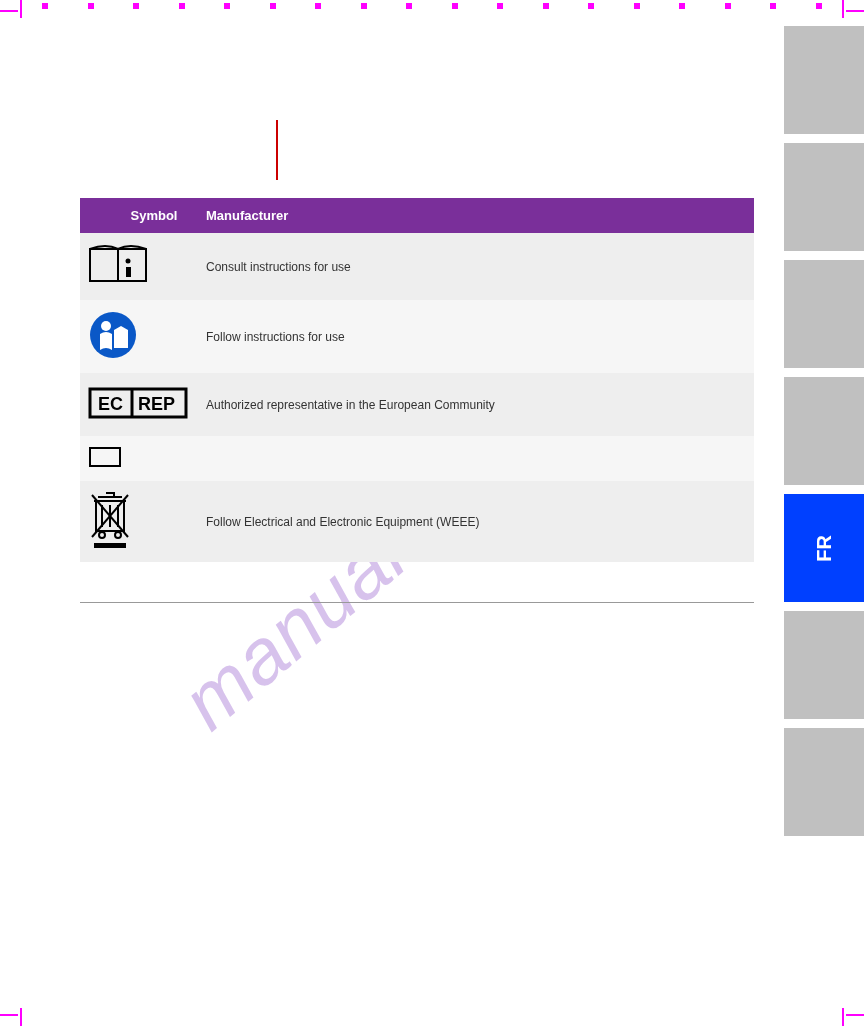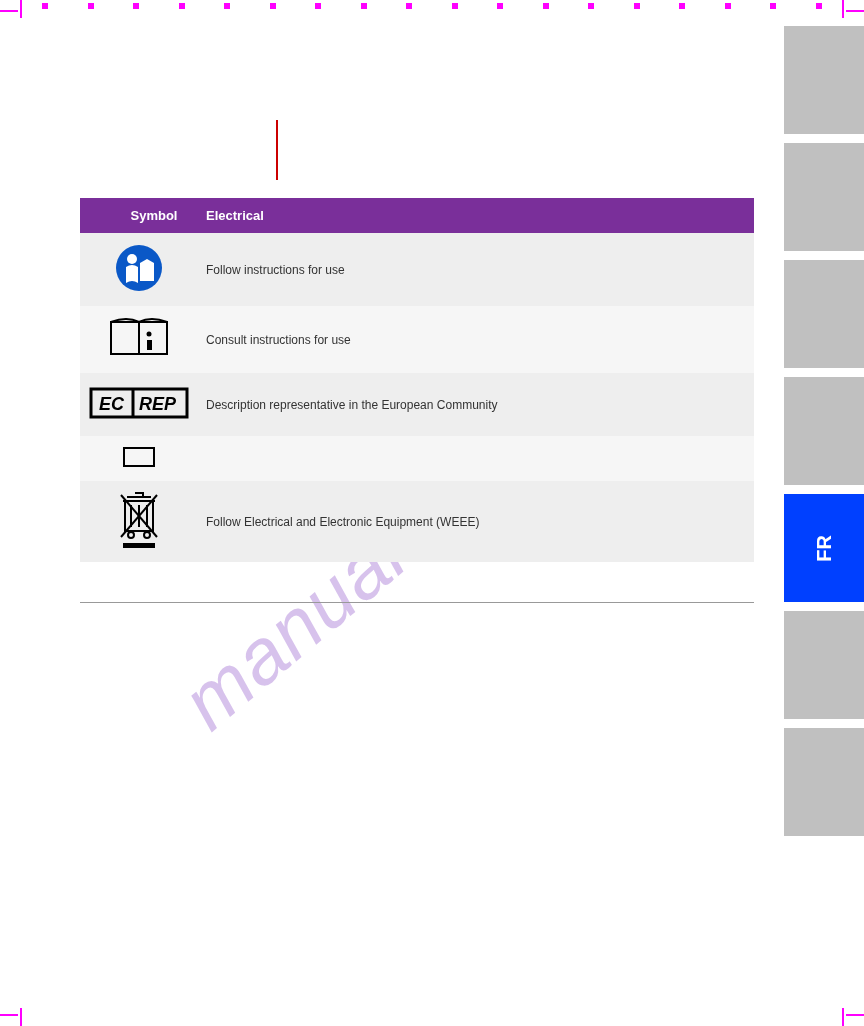--- a/index.html
+++ b/index.html
@@ -31,21 +31,21 @@
   .subtitle { margin-left: 204px; font-style: italic; font-size: 13px; margin-top: -58px; height: 60px; color: #444; }
   .intro { font-size: 13px; line-height: 1.4; margin-bottom: 6px; color: #333; }
   .sect { font-size: 13px; line-height: 1.35; margin: 12px 0 4px 0; color: #333; }
   .tblcap { font-size: 13px; margin: 6px 0; color: #333; }
   table { width: 100%; border-collapse: collapse; }
   thead th { background: #7a2f9a; color: #fff; font-size: 13px; text-align: left; padding: 10px 8px; font-weight: bold; }
   thead th:first-child { width: 118px; text-align: center; padding-left: 38px; }
   tbody tr:nth-child(odd) td { background: #eeeeee; }
   tbody tr:nth-child(even) td { background: #f6f6f6; }
   tbody td { padding: 10px 8px; font-size: 12px; color: #333; vertical-align: middle; }
-  tbody td:first-child { text-align: center; font-style: italic; }
+  tbody td:first-child { text-align: left; }
   .icon-box { display: inline-block; }
   .hr { border: 0; border-top: 1px solid #999; margin-top: 40px; }
   .footer { position: absolute; bottom: 50px; left: 80px; right: 110px; font-size: 10px; color: #555; display: flex; justify-content: space-between; }
   .watermark { position: absolute; left: 50%; top: 50%; transform: translate(-50%, -50%) rotate(-40deg); font-size: 78px; color: rgba(140, 80, 200, 0.35); font-style: italic; font-weight: 500; pointer-events: none; letter-spacing: 1px; }
 </style>
 </head>
 <body>
 
 <div class="crop-mark crop-tl-h"></div>
 <div class="crop-mark crop-tl-v"></div>
@@ -112,64 +112,64 @@
 
   <p class="sect"></p>
   <p class="intro"></p>
 
   <p class="tblcap"></p>
 
   <table>
     <thead>
       <tr>
         <th>Symbol</th>
-        <th>Electrical</th>
+        <th>Manufacturer</th>
       </tr>
     </thead>
     <tbody>
+      <tr>
+        <td>
+          <span class="icon-box">
+            <svg width="60" height="44" viewBox="0 0 60 44">
+                <rect x="2" y="6" width="56" height="32" fill="none" stroke="#000" stroke-width="2"></rect>
+                <path d="M30 6 V38" stroke="#000" stroke-width="2"></path>
+                <path d="M2 6 Q18 0 30 6 Q42 0 58 6" fill="none" stroke="#000" stroke-width="2"></path>
+                <circle cx="40" cy="18" r="2.5" fill="#000"></circle>
+                <rect x="38" y="24" width="5" height="10" fill="#000"></rect>
+              </svg>
+          </span>
+        </td>
+        <td>Consult instructions for use</td>
+      </tr>
       <tr>
         <td>
           <span class="icon-box">
             <svg width="50" height="50" viewBox="0 0 50 50">
                 <circle cx="25" cy="25" r="23" fill="#0a58c7"></circle>
                 <circle cx="18" cy="16" r="5" fill="#fff"></circle>
                 <path d="M12 24 Q18 20 24 24 L24 40 Q18 36 12 40 Z" fill="#fff"></path>
                 <rect x="26" y="20" width="14" height="18" fill="#fff"></rect>
                 <path d="M26 20 L33 16 L40 20" fill="#fff"></path>
               </svg>
           </span>
         </td>
         <td>Follow instructions for use</td>
       </tr>
       <tr>
         <td>
           <span class="icon-box">
-            <svg width="60" height="44" viewBox="0 0 60 44">
-                <rect x="2" y="6" width="56" height="32" fill="none" stroke="#000" stroke-width="2"></rect>
-                <path d="M30 6 V38" stroke="#000" stroke-width="2"></path>
-                <path d="M2 6 Q18 0 30 6 Q42 0 58 6" fill="none" stroke="#000" stroke-width="2"></path>
-                <circle cx="40" cy="18" r="2.5" fill="#000"></circle>
-                <rect x="38" y="24" width="5" height="10" fill="#000"></rect>
-              </svg>
-          </span>
-        </td>
-        <td>Consult instructions for use</td>
-      </tr>
-      <tr>
-        <td>
-          <span class="icon-box">
             <svg width="100" height="40" viewBox="0 0 100 40">
                 <rect x="2" y="6" width="96" height="28" fill="none" stroke="#000" stroke-width="3"></rect>
                 <line x1="44" y1="6" x2="44" y2="34" stroke="#000" stroke-width="3"></line>
                 <text x="10" y="27" font-family="Arial" font-size="18" font-weight="bold" fill="#000">EC</text>
                 <text x="50" y="27" font-family="Arial" font-size="18" font-weight="bold" fill="#000">REP</text>
               </svg>
           </span>
         </td>
-        <td>Description representative in the European Community</td>
+        <td>Authorized representative in the European Community</td>
       </tr>
       <tr>
         <td>
           <span class="icon-box">
             <svg width="34" height="22" viewBox="0 0 34 22">
                 <rect x="2" y="2" width="30" height="18" fill="none" stroke="#000" stroke-width="2"></rect>
               </svg>
           </span>
         </td>
         <td></td>

